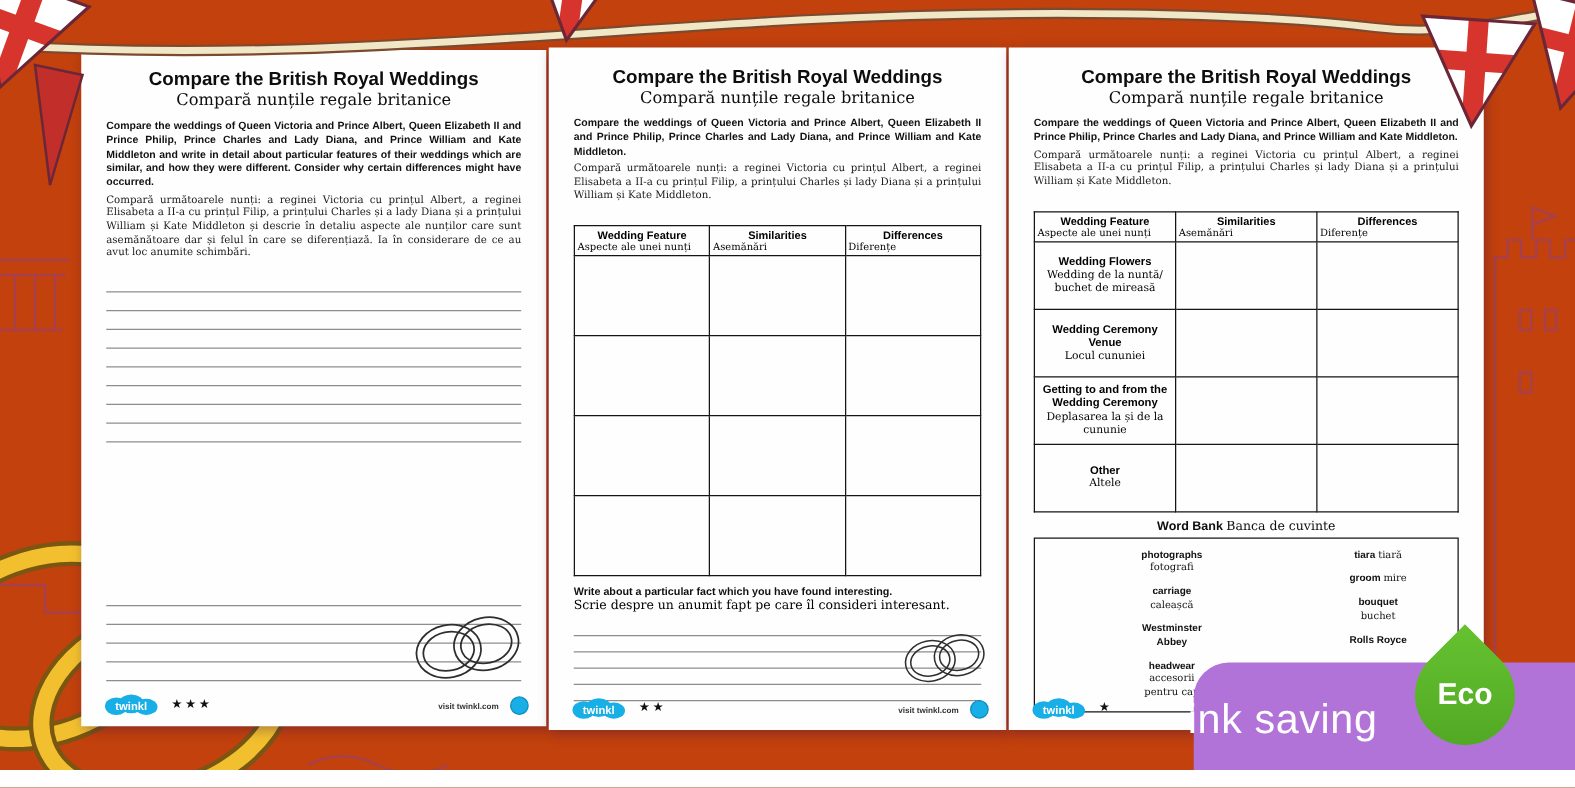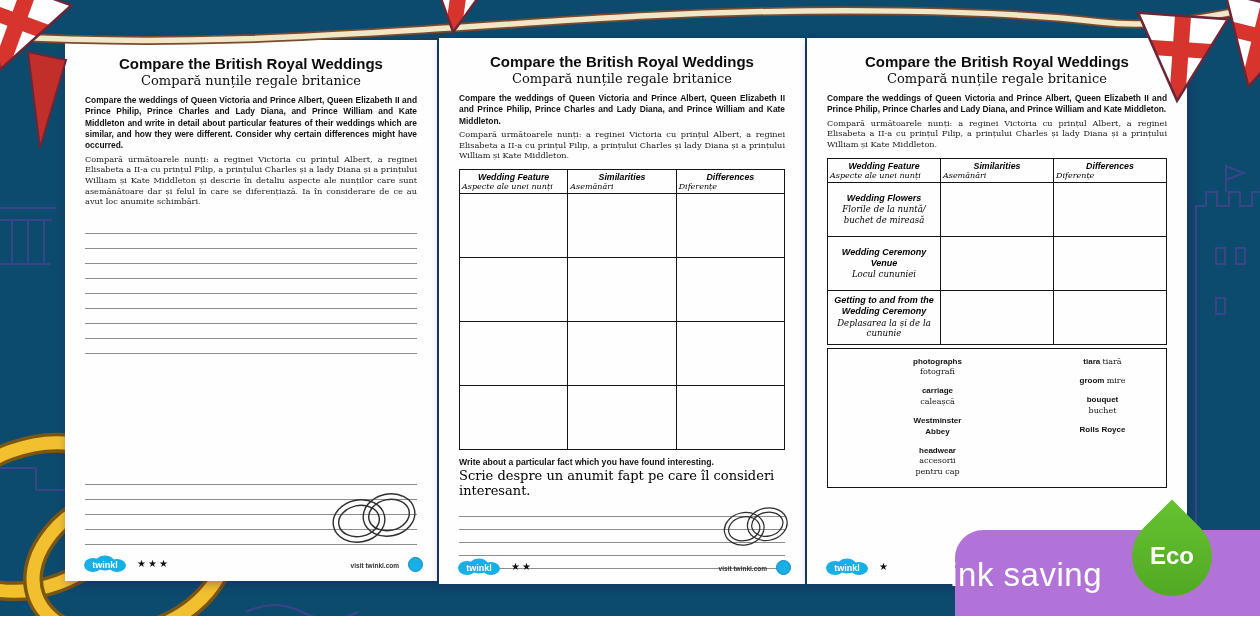--- a/index.html
+++ b/index.html
@@ -1,18 +1,18 @@
 <!DOCTYPE html>
 <html><head>
 <meta charset="utf-8">
 <style>
   * { margin:0; padding:0; box-sizing:border-box; }
   html,body { width:1260px; height:630px; }
   body { font-family:"Liberation Sans", sans-serif; }
-  .stage { position:relative; width:1260px; height:616px; background:#0c4a6e; overflow:hidden; }
+  .stage { position:relative; width:1260px; height:616px; background:#c2410c; overflow:hidden; }
 
   svg.layer { position:absolute; left:0; top:0; pointer-events:none; }
   .castle { z-index:0; }
   .gold { position:absolute; left:-70px; top:412px; z-index:1; pointer-events:none; }
   .bunting { z-index:3; }
 
   .page { position:absolute; top:38px; height:546px; background:#fefefe; z-index:2;
           padding:15px 20px; box-shadow:2px 3px 9px rgba(50,10,80,.35); }
   #page1 { left:65px; top:40px; width:372px; height:541px; }
   #page2 { left:439px; width:366px; }
@@ -24,33 +24,33 @@
   .intro-en { margin-top:7px; font-size:8.4px; line-height:1.35; font-weight:700;
               text-align:justify; color:#111; }
   .intro-ro { margin-top:2px; font-size:8.2px; line-height:1.3; text-align:justify;
               color:#1a1a1a; font-family:"DejaVu Serif", serif; }
 
   .rules { margin-top:12px; }
   .rules2 { margin-top:116px; }
   .rule { height:15px; border-bottom:1px solid #8d8d8d; }
   #page2 .rule { height:13px; }
 
-  table.cmp { width:100%; border-collapse:collapse; margin-top:8px; table-layout:fixed;font-style:italic; }
+  table.cmp { width:100%; border-collapse:collapse; margin-top:19px; table-layout:fixed; }
   .cmp th, .cmp td { border:1.3px solid #151515; vertical-align:middle; padding:2px; }
   .h-en { display:block; font-size:8.8px; font-weight:700; text-align:center; }
   .h-ro { display:block; font-size:8px; font-weight:400; text-align:left;
           font-family:"DejaVu Serif", serif; }
   #page2 .cmp tbody td { height:64px; }
   #page3 .cmp tbody td { height:54px; }
   .feat { text-align:center; }
   .f-en { display:block; font-size:9px; font-weight:700; line-height:1.25; }
   .f-ro { display:block; font-size:8.6px; font-family:"DejaVu Serif", serif; line-height:1.25; }
 
   .fact-en { margin-top:7px; font-size:8.6px; font-weight:700; color:#111; }
-  .fact-ro { font-size:13px; font-family:"DejaVu Serif", serif; margin-top:1px; }
+  .fact-ro { font-size:10px; font-family:"DejaVu Serif", serif; margin-top:1px; }
 
   .wb-title { margin-top:6px; text-align:center; font-size:10px; color:#0d0d0d; }
   .wb-title .t-en { font-weight:700; }
   .wb-title .t-ro { font-family:"DejaVu Serif", serif; }
   .wb-box { border:1.3px solid #151515; margin-top:3px; display:flex; padding:8px 4px 10px; }
   .wb-col { flex:1; display:flex; flex-direction:column; gap:9px; align-items:center; }
   .wb-item { font-size:8px; text-align:center; line-height:1.3; max-width:104px; color:#111;padding-left:46px; }
   .wb-item .w-en { font-weight:700; }
   .wb-item .w-ro { font-family:"DejaVu Serif", serif; }
 
@@ -245,43 +245,55 @@
           <th>
             <span class="h-en">Differences</span>
             <span class="h-ro">Diferențe</span>
           </th>
         </tr>
       </thead>
       <tbody>
         <tr>
           <td class="feat">
             <span class="f-en">Wedding Flowers</span>
-            <span class="f-ro">Florile de la nuntă/ buchet de mireasă</span>
+            <span class="f-ro">Wedding de la nuntă/ buchet de mireasă</span>
           </td>
           <td></td>
             <td></td>
         </tr>
         <tr>
           <td class="feat">
             <span class="f-en">Wedding Ceremony Venue</span>
             <span class="f-ro">Locul cununiei</span>
           </td>
           <td></td>
             <td></td>
         </tr>
         <tr>
           <td class="feat">
             <span class="f-en">Getting to and from the Wedding Ceremony</span>
             <span class="f-ro">Deplasarea la și de la cununie</span>
           </td>
           <td></td>
             <td></td>
         </tr>
+        <tr>
+          <td class="feat">
+            <span class="f-en">Other</span>
+            <span class="f-ro">Altele</span>
+          </td>
+          <td></td>
+            <td></td>
+        </tr>
       </tbody>
     </table>
+    <div class="wb-title">
+      <span class="t-en">Word Bank</span>
+      <span class="t-ro">Banca de cuvinte</span>
+    </div>
     <div class="wb-box">
       <div class="wb-col">
         <div class="wb-item"><span class="w-en">photographs</span> <span class="w-ro">fotografi</span></div>
         <div class="wb-item"><span class="w-en">carriage</span> <span class="w-ro">caleașcă</span></div>
         <div class="wb-item"><span class="w-en">Westminster Abbey</span> <span class="w-ro"></span></div>
         <div class="wb-item"><span class="w-en">headwear</span> <span class="w-ro">accesorii pentru cap</span></div>
       </div>
       <div class="wb-col">
         <div class="wb-item"><span class="w-en">tiara</span> <span class="w-ro">tiară</span></div>
         <div class="wb-item"><span class="w-en">groom</span> <span class="w-ro">mire</span></div>

